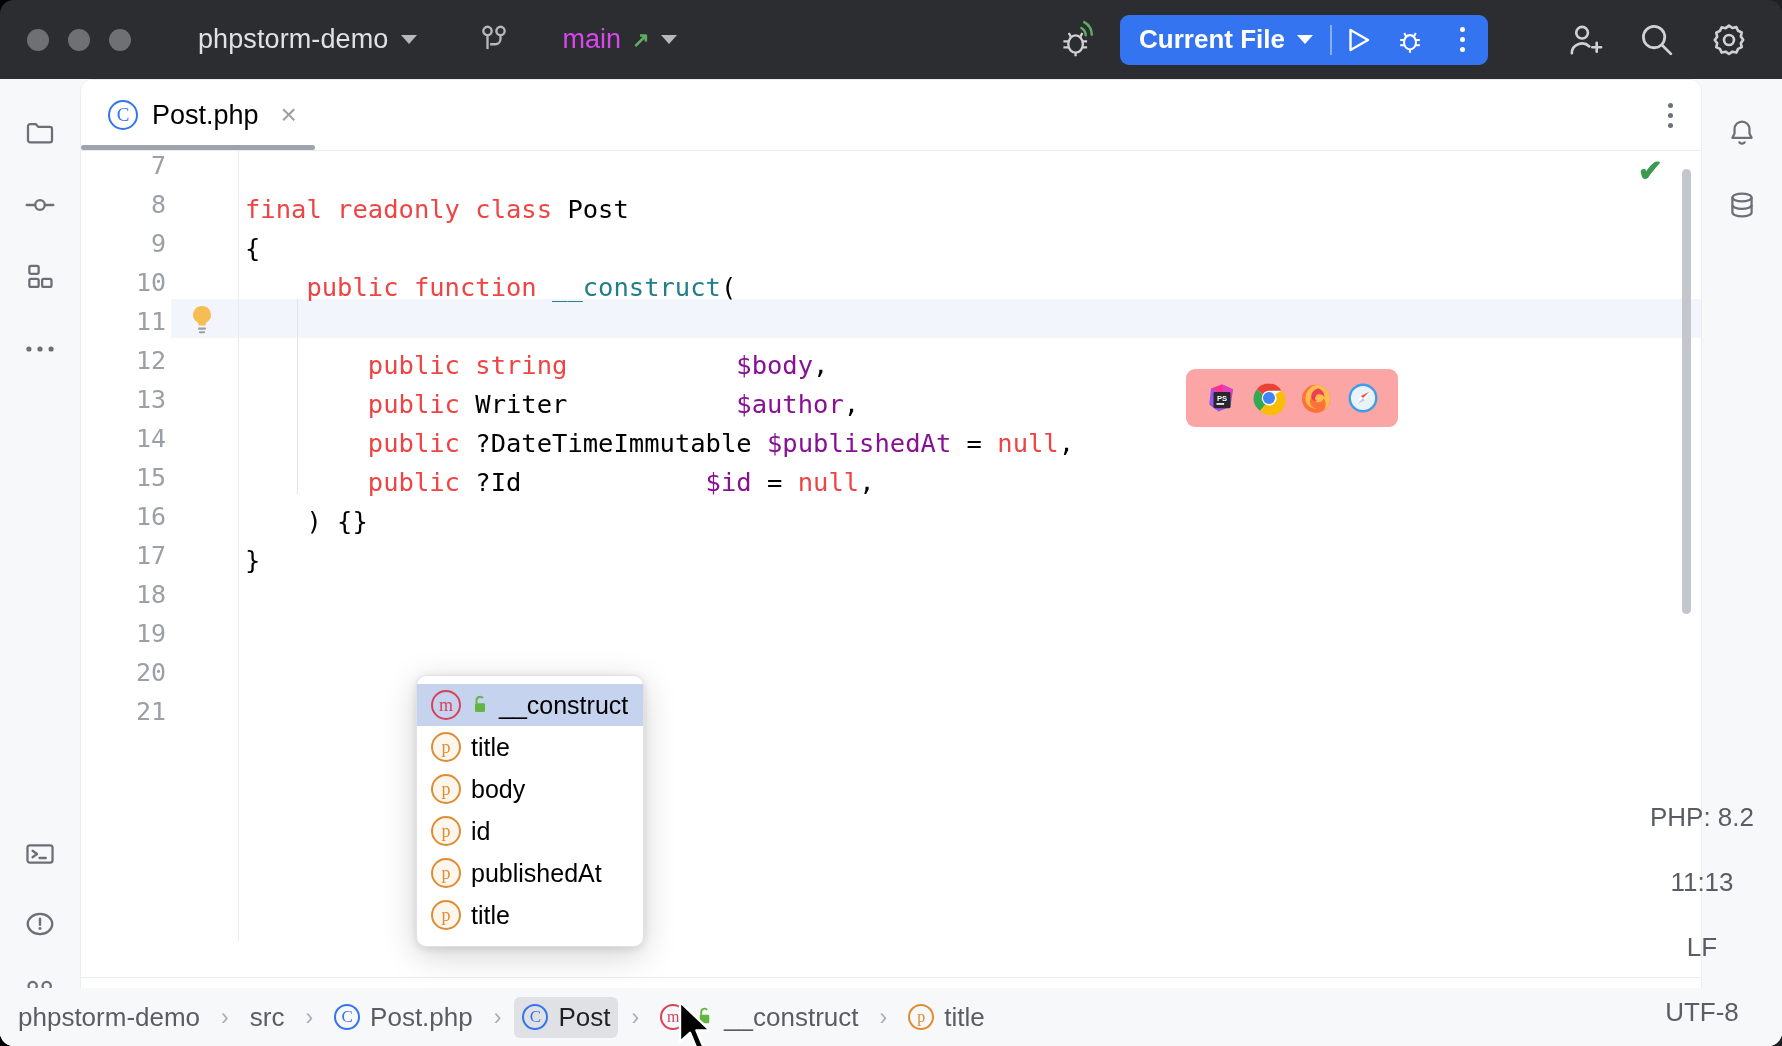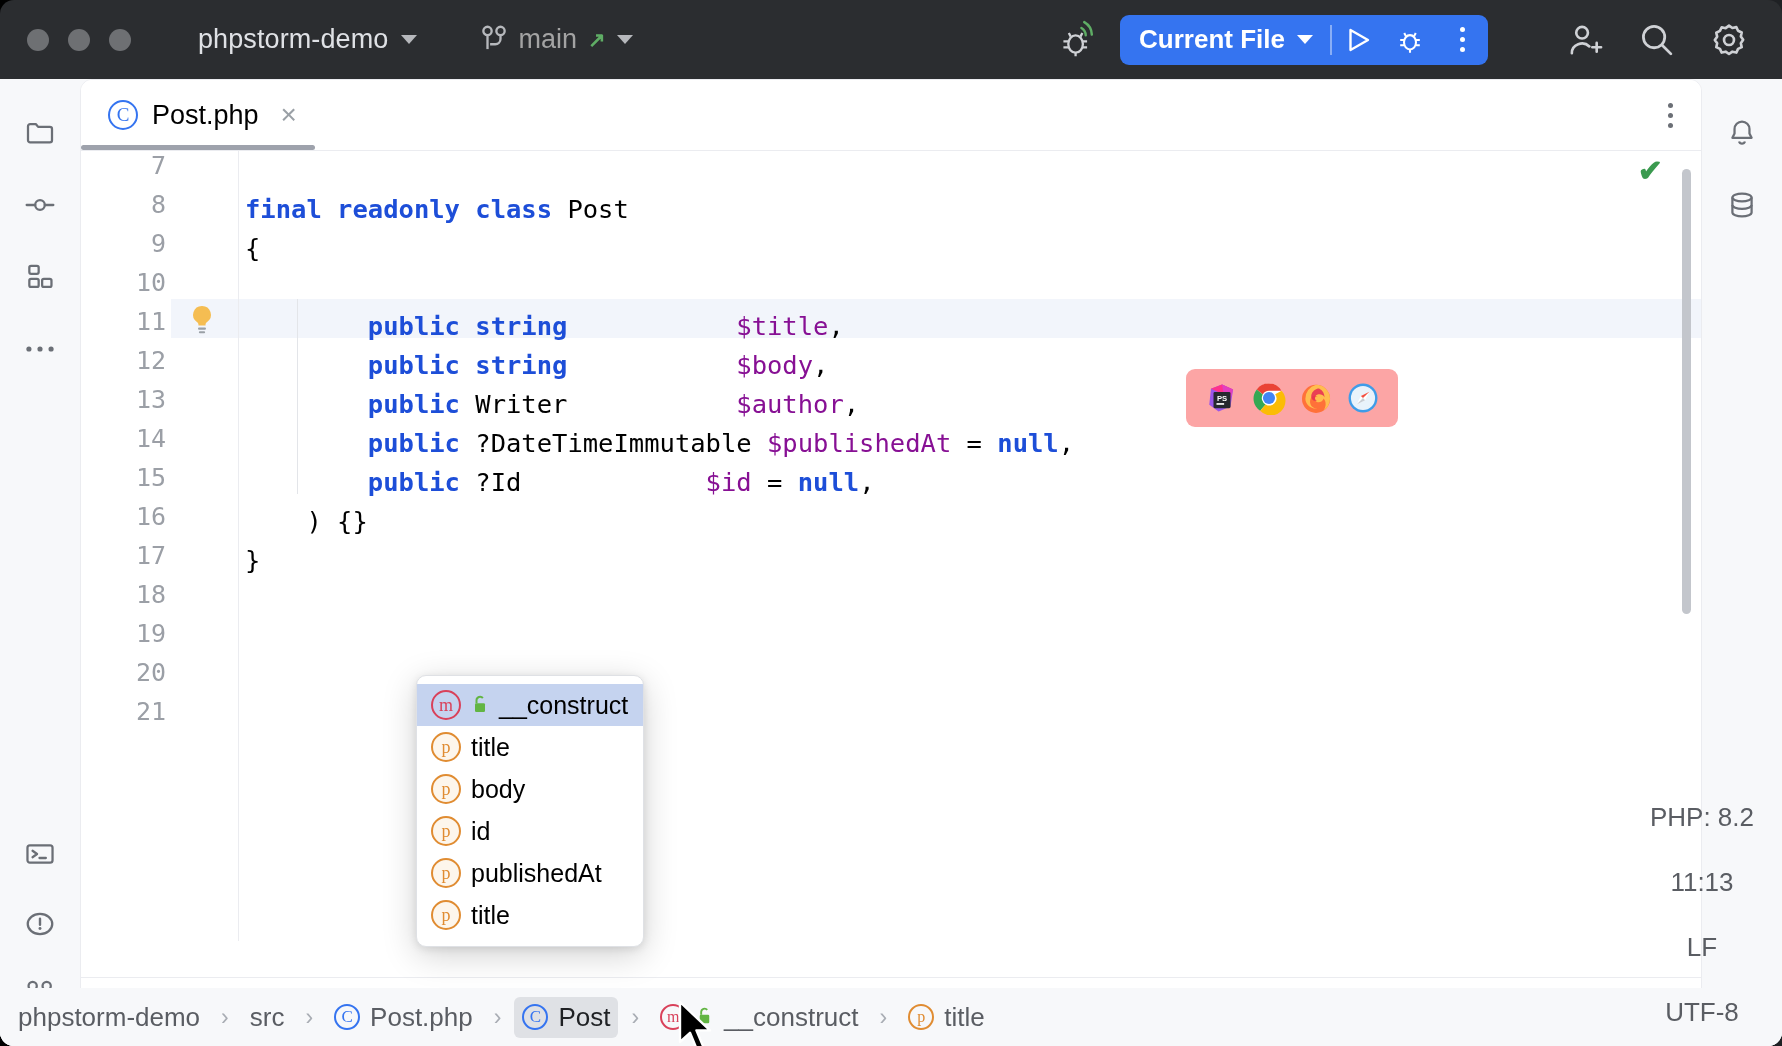--- a/index.html
+++ b/index.html
@@ -36,21 +36,21 @@
   .chev {
     width: 0; height: 0;
     border-left: 8px solid transparent;
     border-right: 8px solid transparent;
     border-top: 9px solid #b6b8bc;
   }
   .branch-chip {
     display: flex; align-items: center; gap: 11px;
     margin-left: 44px; padding: 6px 10px; border-radius: 7px;
   }
-  .branch-name { color: #a3a3a3; font-size: 27px; }
+  .branch-name { color: #d946ef; font-size: 27px; margin-left: 44px; }
   .arrow-up { color: #5fad65; font-size: 21px; font-weight: bold; }
 
   .tb-spacer { flex: 1; }
 
   .icon-btn {
     display: flex; align-items: center; justify-content: center;
     width: 46px; height: 46px; border-radius: 8px;
   }
 
   .run-widget {
@@ -197,21 +197,21 @@
     position: absolute; left: 164px;
     font-family: "DejaVu Sans Mono", monospace;
     font-size: 25.5px;
     white-space: pre;
     line-height: 39px;
   }
   .hl-line {
     position: absolute; left: 90px; width: 1532px; height: 39px;
     background: #f2f5fb;
   }
-  .k { color: #1d4ed8; font-weight: bold; }
+  .k { color: #ef4444; }
   .t { color: #000; }
   .m { color: #227e87; }
   .v { color: #871094; }
   .p { color: #000; }
   .bulb {
     position: absolute;
     width: 26px; height: 34px;
   }
   .check {
     position: absolute; right: 38px; top: 152px;
@@ -496,21 +496,21 @@
           <svg width="26" height="34" viewBox="0 0 18 24">
             <path d="M9 1.4 a6.2 6.2 0 0 1 3.6 11.3 c-.7.5-1.1 1.2-1.1 2 v.5 H6.5 v-.5 c0-.8-.4-1.5-1.1-2 A6.2 6.2 0 0 1 9 1.4 Z" fill="#f5bd52"></path>
             <rect x="6.2" y="16.6" width="5.6" height="1.5" rx=".7" fill="#9aa0a6"></rect>
             <rect x="6.8" y="19.2" width="4.4" height="1.4" rx=".7" fill="#9aa0a6"></rect>
           </svg>
         </div>
 
         <div class="code-line" style="top:0px"></div>
         <div class="code-line" style="top:39px"><span class="k">final readonly class </span><span class="t">Post</span></div>
         <div class="code-line" style="top:78px"><span class="p">{</span></div>
-        <div class="code-line" style="top:156px"><span class="k">        public string</span><span class="p">           </span><span class="v">$title</span><span class="p">,</span></div>
+        <div class="code-line" style="top:117px"><span class="k">    public function </span><span class="m">__construct</span><span class="p">(</span></div>
         <div class="code-line" style="top:234px"><span class="k">        public </span><span class="t">Writer</span><span class="p">           </span><span class="v">$author</span><span class="p">,</span></div>
         <div class="code-line" style="top:195px"><span class="k">        public string</span><span class="p">           </span><span class="v">$body</span><span class="p">,</span></div>
         <div class="code-line" style="top:273px"><span class="k">        public </span><span class="t">?DateTimeImmutable</span><span class="p"> </span><span class="v">$publishedAt</span><span class="p"> = </span><span class="k">null</span><span class="p">,</span></div>
         <div class="code-line" style="top:312px"><span class="k">        public </span><span class="t">?Id</span><span class="p">            </span><span class="v">$id</span><span class="p"> = </span><span class="k">null</span><span class="p">,</span></div>
         <div class="code-line" style="top:351px"><span class="p">    ) {}</span></div>
         <div class="code-line" style="top:390px"><span class="p">}</span></div>
 
         <span class="check" style="top:2px">✔</span>
         <div class="scrollbar-v" style="top:18px"></div>
 

